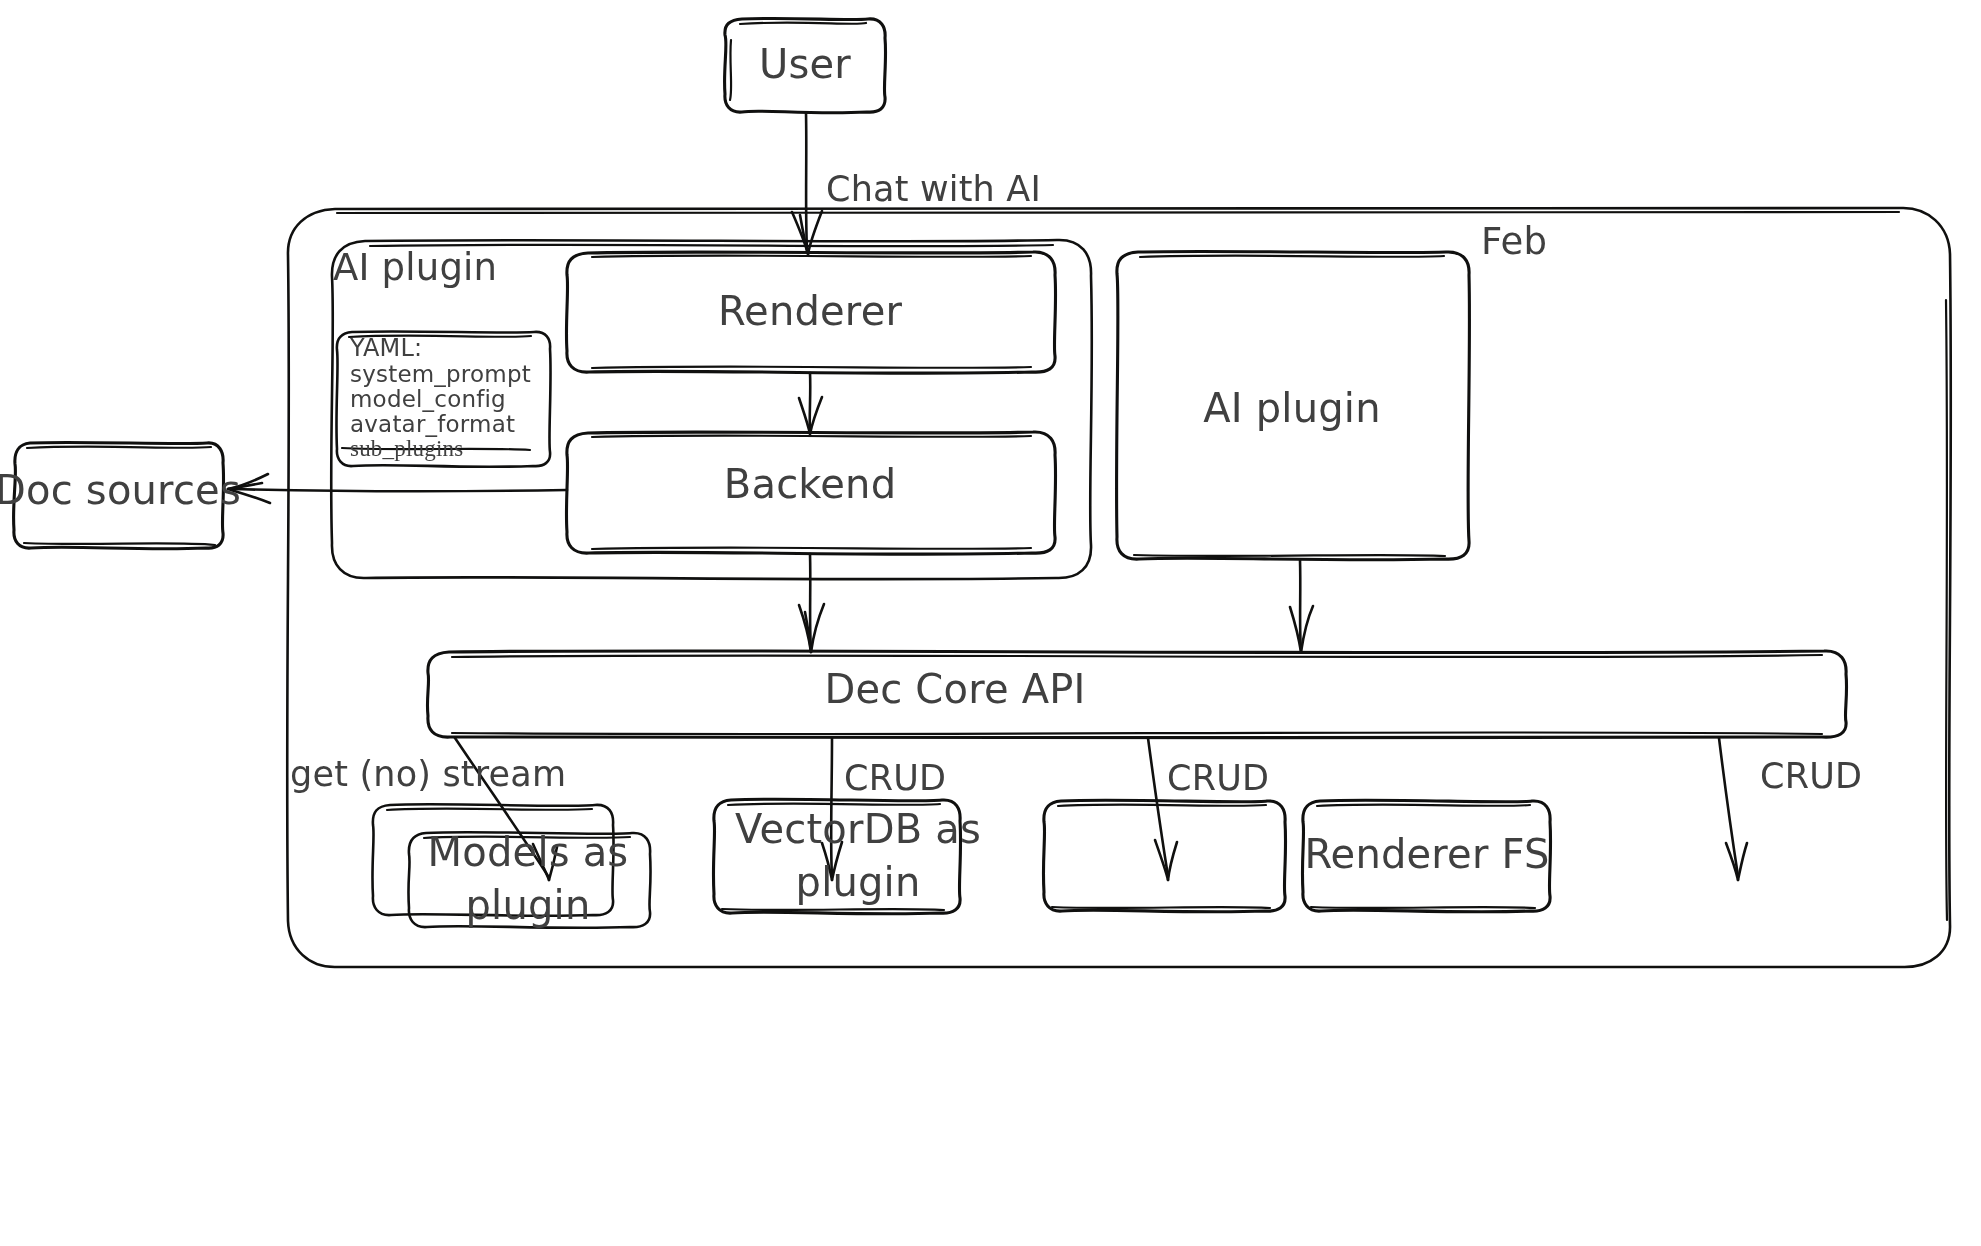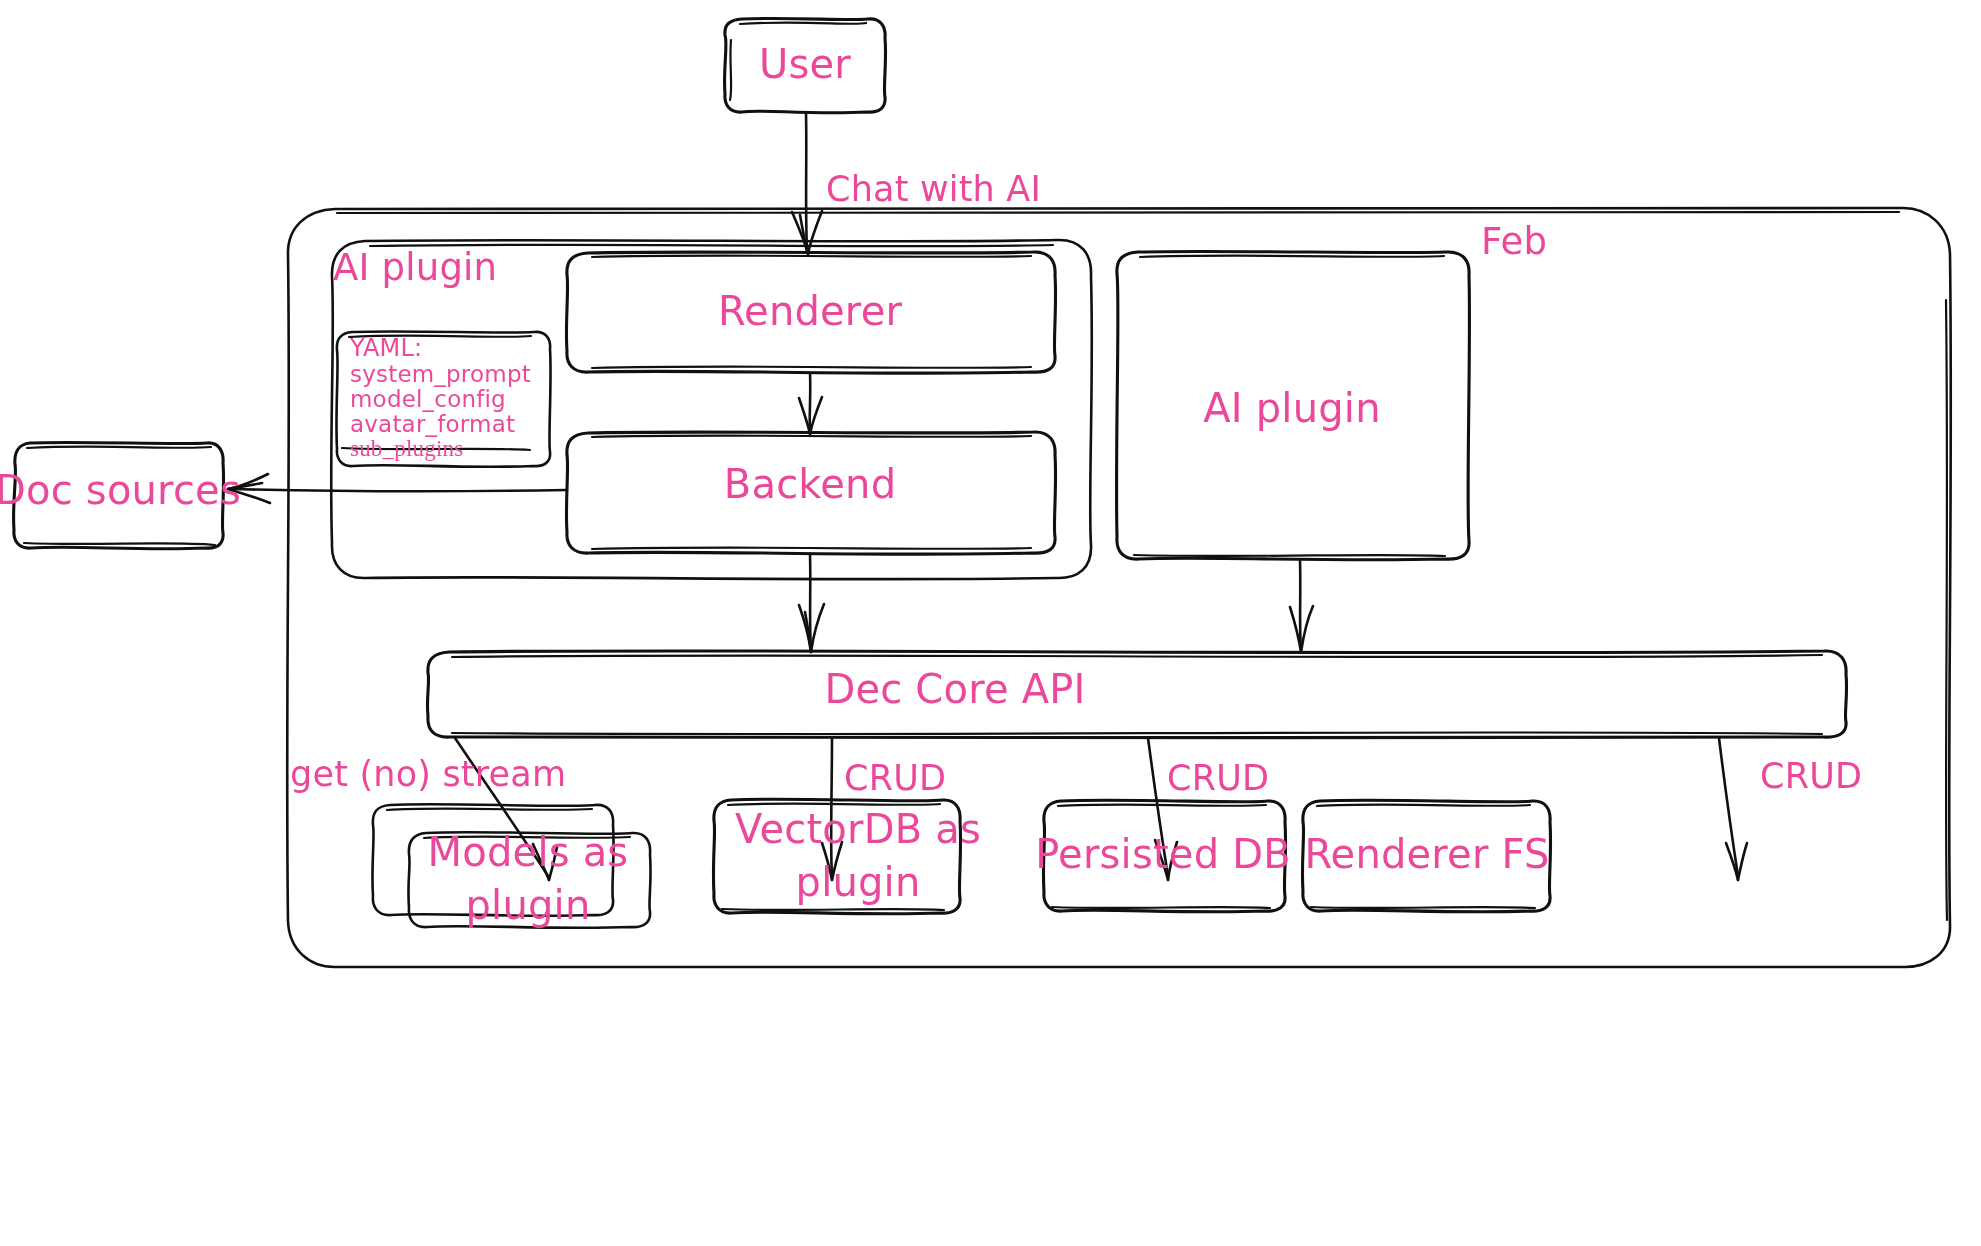--- a/index.html
+++ b/index.html
@@ -20,21 +20,21 @@
   }
   #sketch {
     position: absolute;
     left: 0;
     top: 0;
     width: 1981px;
     height: 1246px;
   }
   .lbl {
     position: absolute;
-    color: #ec4899;
+    color: #404040;
     font-family: "DejaVu Sans", sans-serif;
     font-weight: 400;
     line-height: 1.32;
     white-space: pre;
     letter-spacing: 0.2px;
     -webkit-font-smoothing: antialiased;
   }
   .ctr {
     text-align: center;
     transform: translate(-50%, -50%);
@@ -325,16 +325,15 @@
 
   <div class="lbl lt n-edge" style="left:290px; top:751px;">get (no) stream</div>
   <div class="lbl lt n-edge" style="left:844px; top:755px;">CRUD</div>
   <div class="lbl lt n-edge" style="left:1167px; top:755px;">CRUD</div>
   <div class="lbl lt n-edge" style="left:1760px; top:753px;">CRUD</div>
 
   <div class="lbl ctr n-node" style="left:528px; top:879px;">Models as
 plugin</div>
   <div class="lbl ctr n-node" style="left:858px; top:856px;">VectorDB as
 plugin</div>
-  <div class="lbl ctr n-node" style="left:1163px; top:854px;">Persisted DB</div>
   <div class="lbl ctr n-node" style="left:1427px; top:854px;">Renderer FS</div>
 
 </div>
 
 </body></html>

